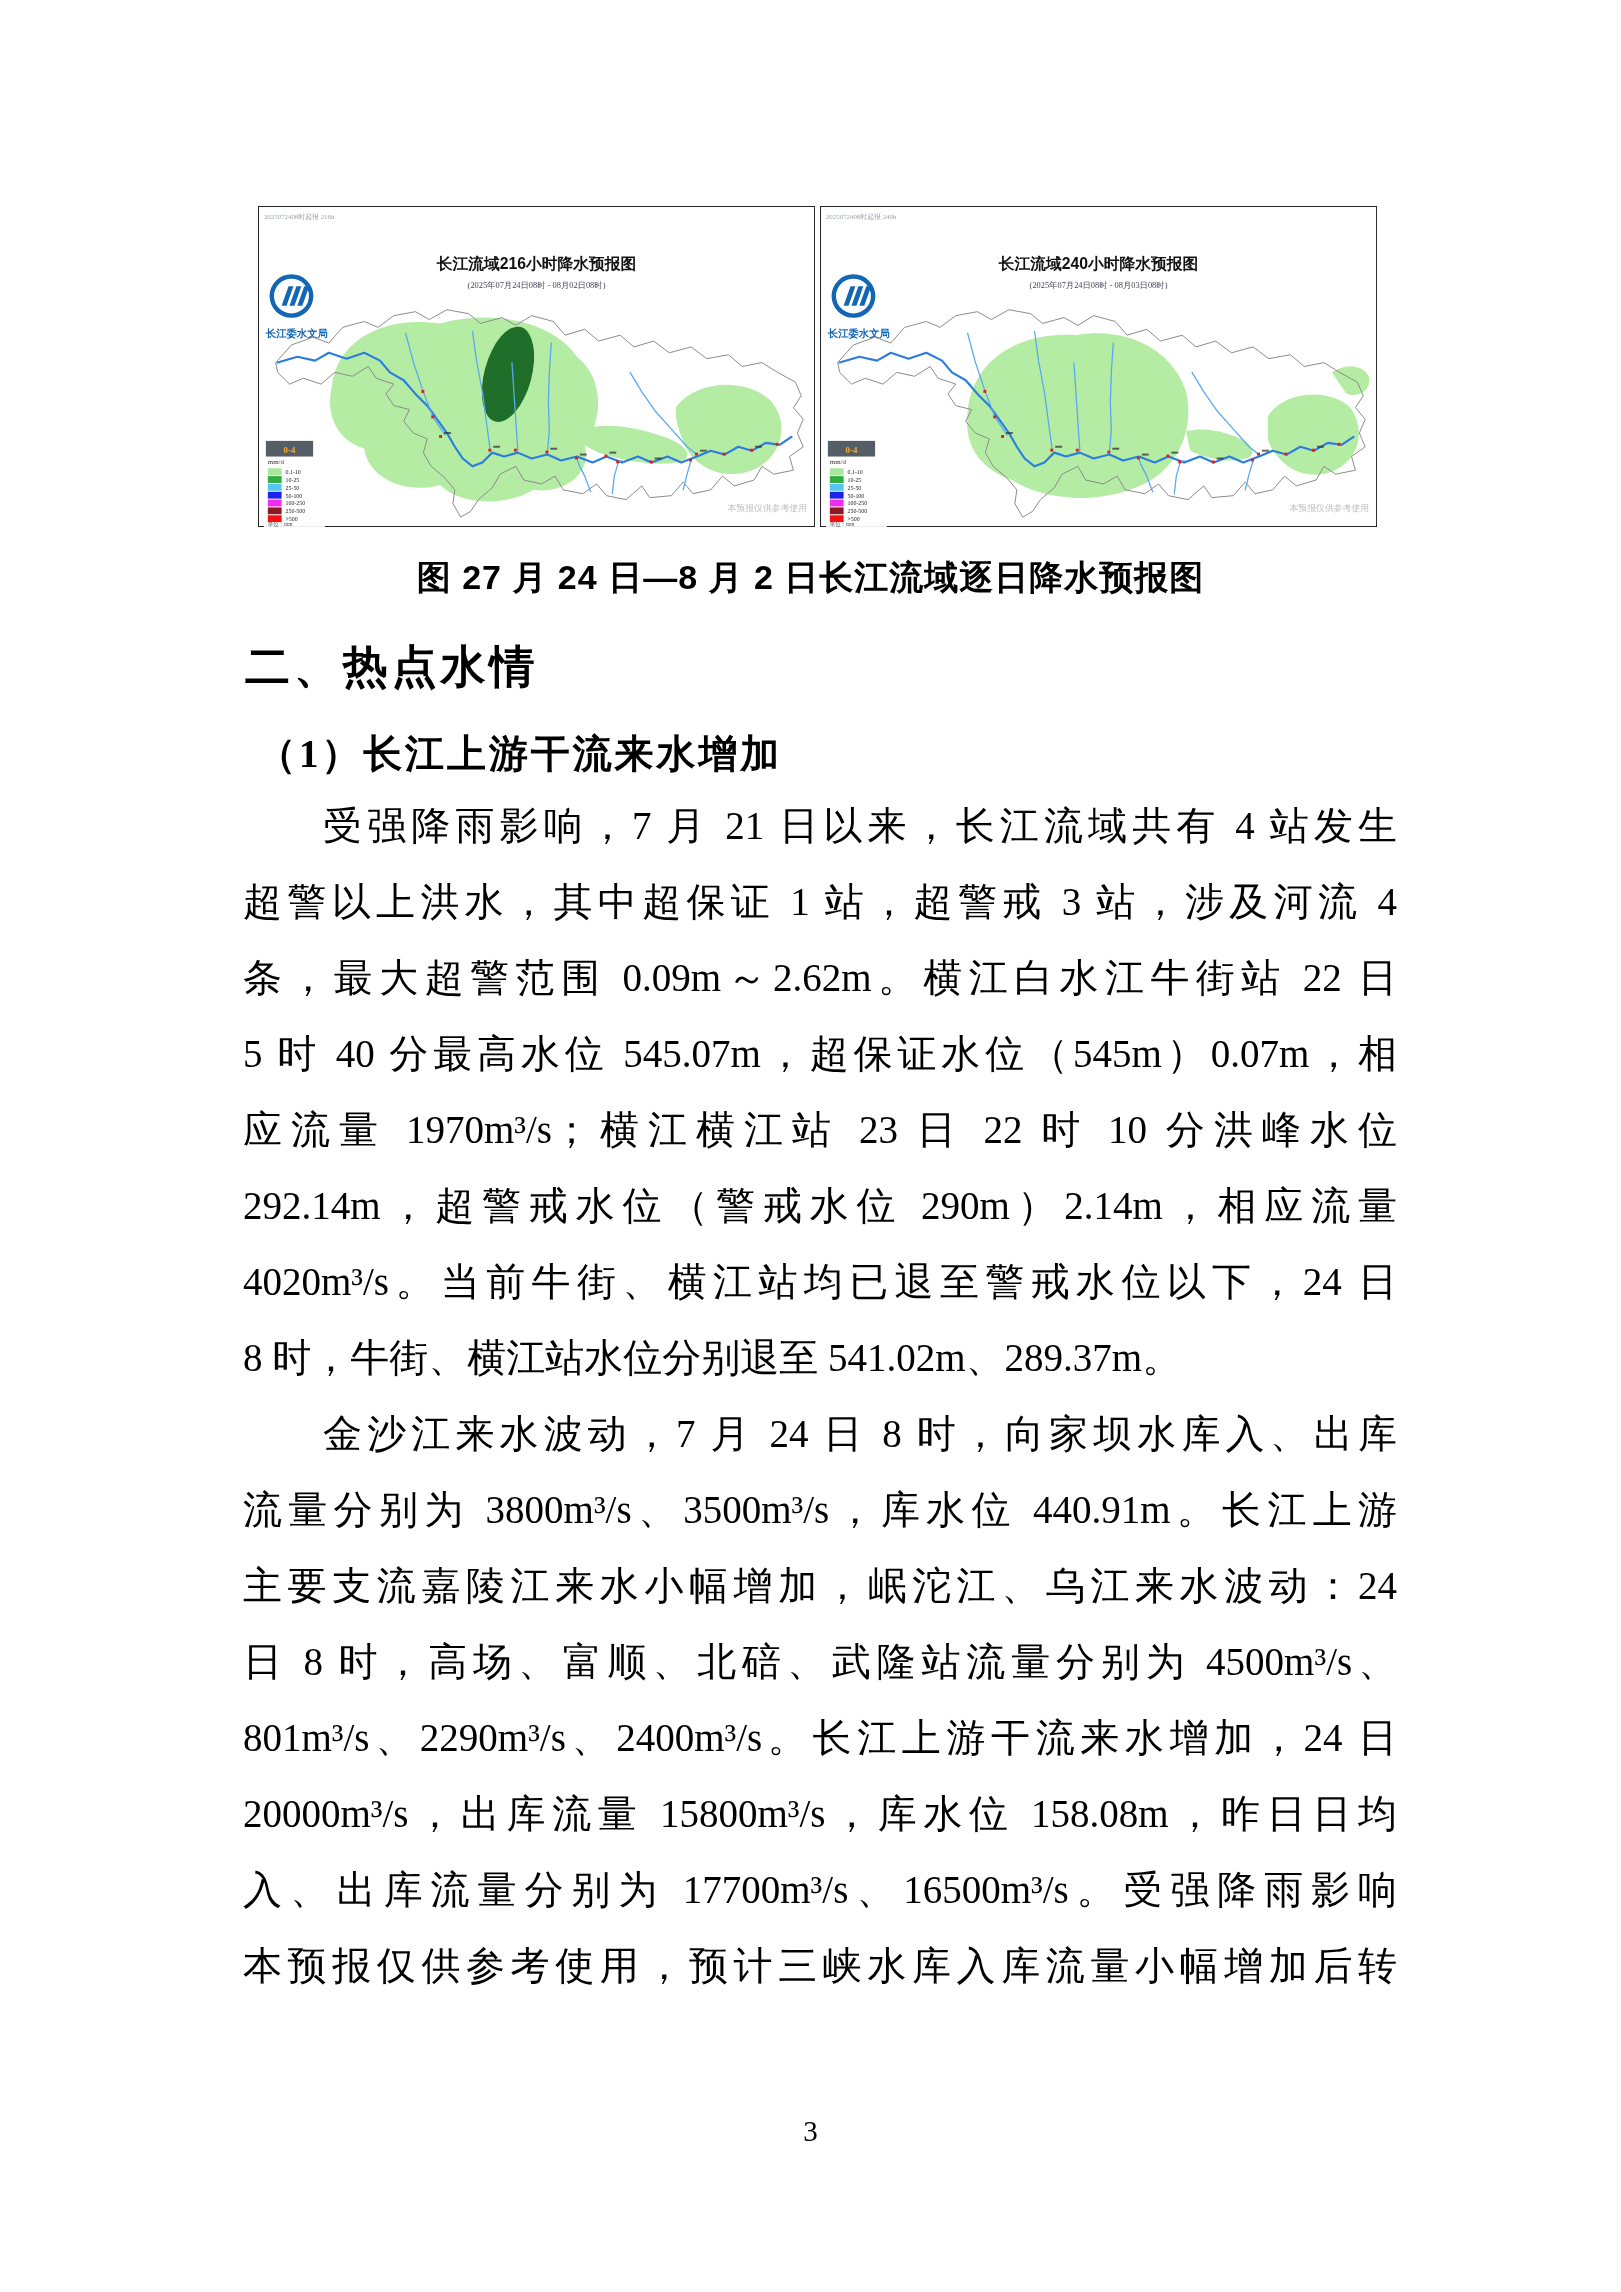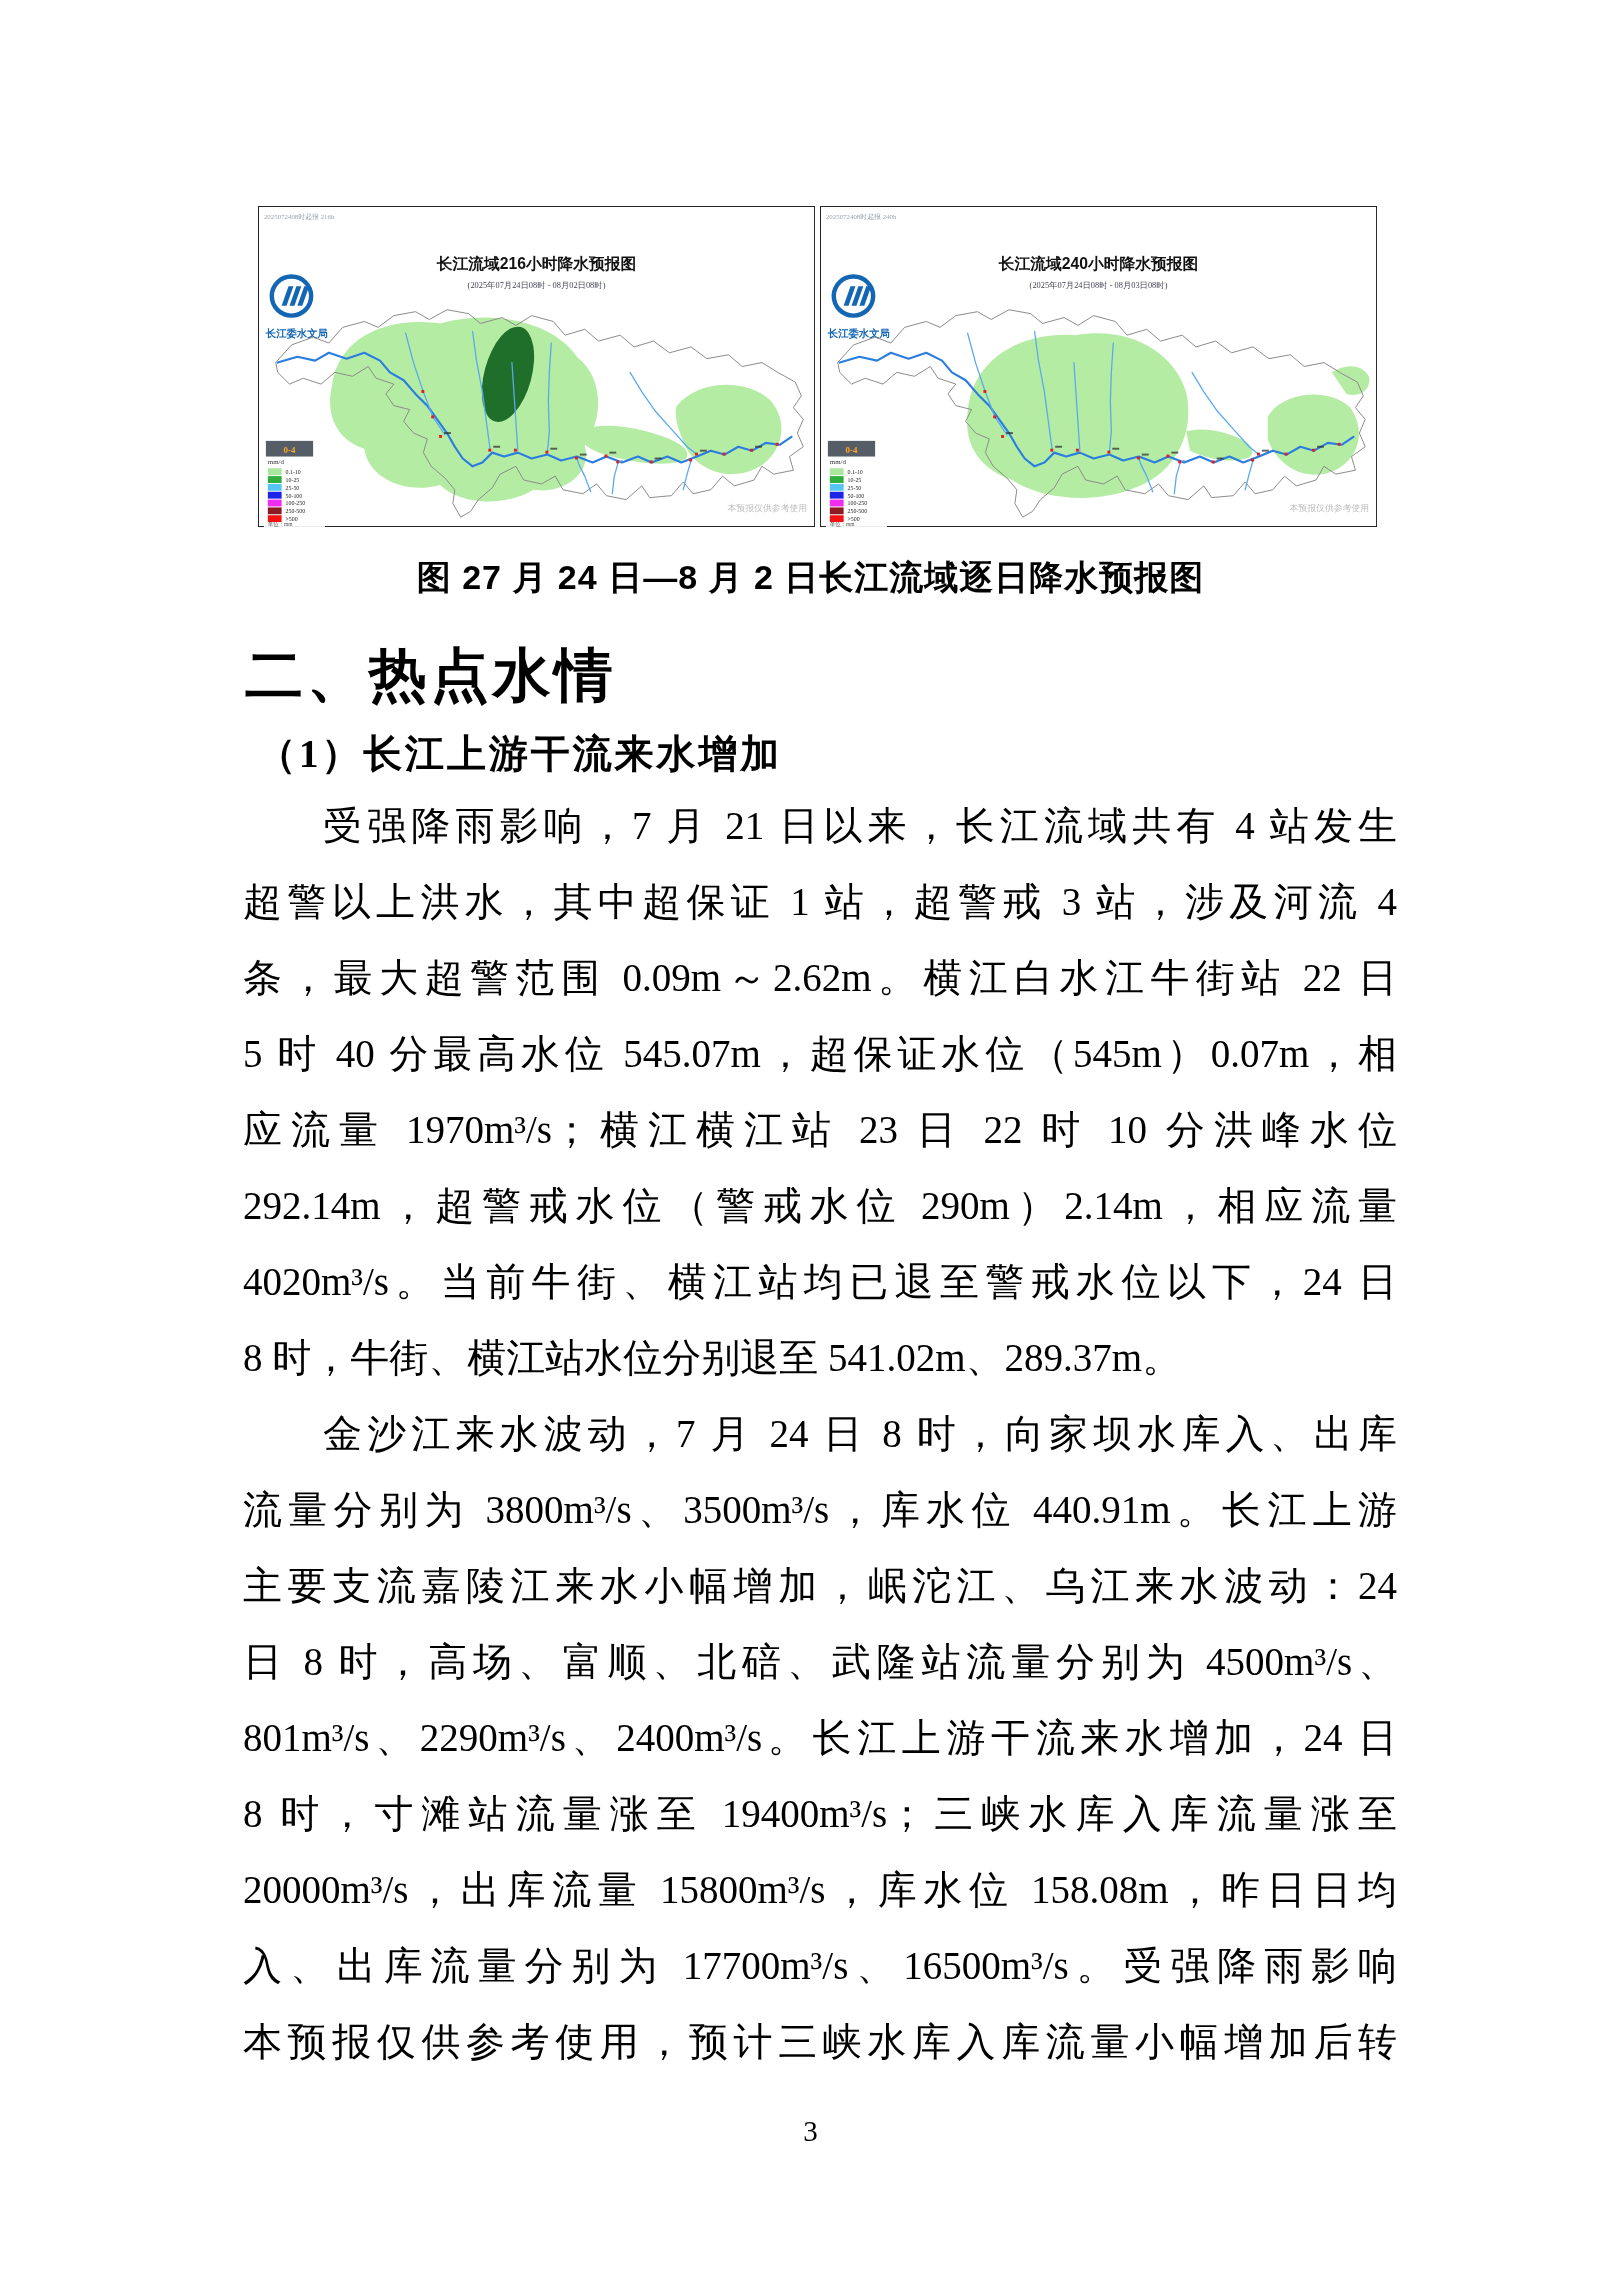--- a/index.html
+++ b/index.html
@@ -12,21 +12,21 @@
   .map{flex:1 1 0;height:321px;background:#a21caf;}
   .map svg{width:100%;height:100%;display:block;}
 
   .caption{position:absolute;left:0;top:555px;width:1621px;text-align:center;
            font-family:"Liberation Sans","DejaVu Sans",sans-serif;
            font-weight:bold;font-size:34px;letter-spacing:1px;}
   .caption .cap-label{}
 
   .heading{position:absolute;left:245px;top:637px;
            font-family:Liberation Sans, sans-serif;
-           font-weight:bold;font-size:58px;letter-spacing:3.9px;}
+           font-weight:bold;font-size:45px;letter-spacing:3.9px;}
   .subheading{position:absolute;left:257px;top:727px;
            font-weight:bold;font-size:39px;letter-spacing:2.9px;text-align:right;}
 
   .bodytext{position:absolute;left:243px;top:788px;width:1154px;}
   .bline{height:76px;line-height:76px;font-size:39px;white-space:nowrap;
          text-align:justify;text-align-last:justify;overflow:hidden;}
   .bline.indent{padding-left:80px;}
   .bline.no-stretch{text-align:left;text-align-last:left;font-family:Liberation Serif, serif;}
 
   .pagenum{position:absolute;left:0;top:2115px;width:1621px;text-align:center;
@@ -235,20 +235,19 @@
   <div class="bline">5 时 40 分最高水位 545.07m，超保证水位（545m）0.07m，相</div>
   <div class="bline">应流量 1970m³/s；横江横江站 23 日 22 时 10 分洪峰水位</div>
   <div class="bline">292.14m，超警戒水位（警戒水位 290m）2.14m，相应流量</div>
   <div class="bline">4020m³/s。当前牛街、横江站均已退至警戒水位以下，24 日</div>
   <div class="bline no-stretch">8 时，牛街、横江站水位分别退至 541.02m、289.37m。</div>
   <div class="bline indent">金沙江来水波动，7 月 24 日 8 时，向家坝水库入、出库</div>
   <div class="bline">流量分别为 3800m³/s、3500m³/s，库水位 440.91m。长江上游</div>
   <div class="bline">主要支流嘉陵江来水小幅增加，岷沱江、乌江来水波动：24</div>
   <div class="bline">日 8 时，高场、富顺、北碚、武隆站流量分别为 4500m³/s、</div>
   <div class="bline">801m³/s、2290m³/s、2400m³/s。长江上游干流来水增加，24 日</div>
-  <div class="bline">8 时，寸滩站流量涨至 19400m³/s；三峡水库入库流量涨至</div>
   <div class="bline">20000m³/s，出库流量 15800m³/s，库水位 158.08m，昨日日均</div>
   <div class="bline">入、出库流量分别为 17700m³/s、16500m³/s。受强降雨影响</div>
   <div class="bline">本预报仅供参考使用，预计三峡水库入库流量小幅增加后转</div>
 </div>
 
 <div class="pagenum">3</div>
 
 
 </body></html>

